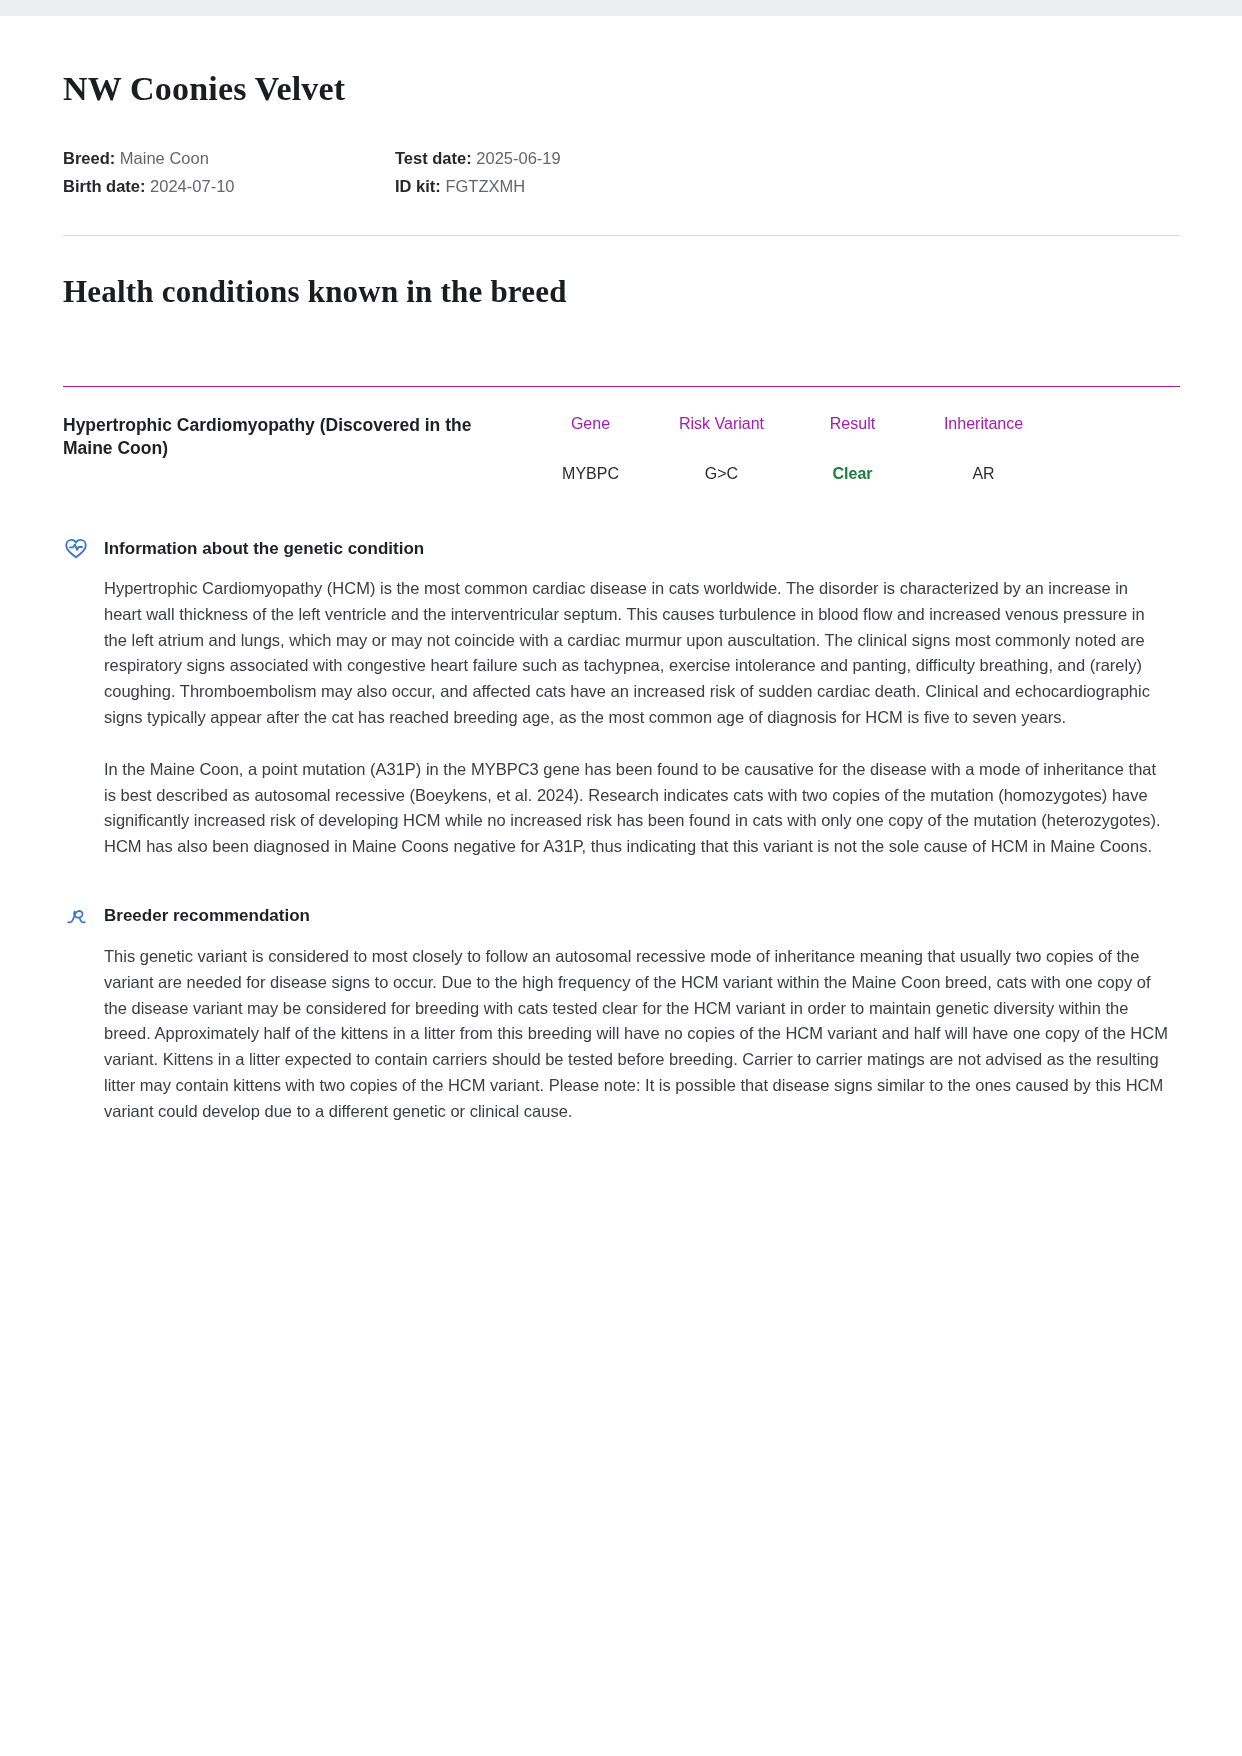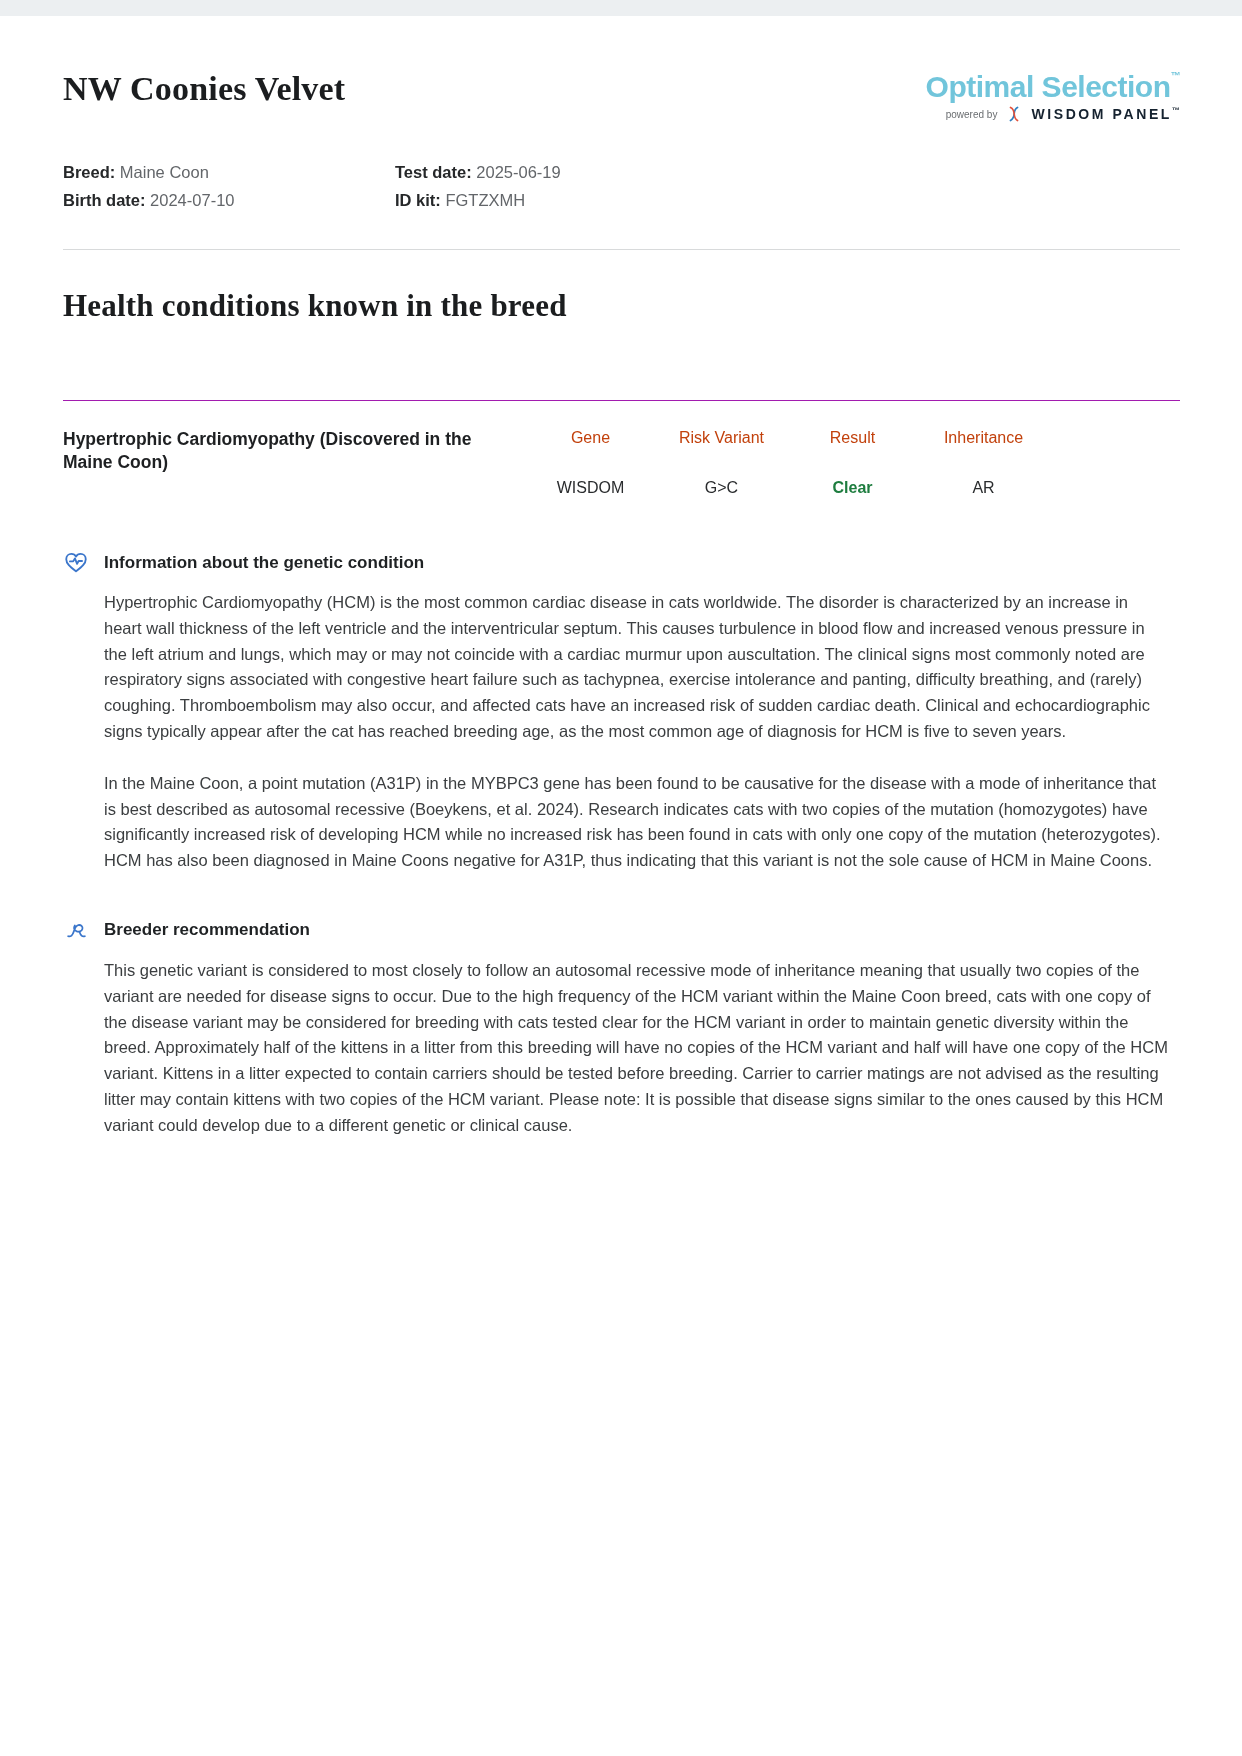--- a/index.html
+++ b/index.html
@@ -53,21 +53,21 @@
   .cond-table {
     margin-top:76px; border-top:1px solid #a21caf; padding-top:27px;
     display:flex;
   }
   .cond-name {
     width:462px; padding-right:36px;
     font-size:17.5px; font-weight:bold; line-height:23px; color:#1e2022;
   }
   .cond-cols { flex:1; display:grid; grid-template-columns:repeat(5,1fr); }
   .cond-col { text-align:center; font-size:16px; }
-  .cond-hdr { color:#c2410c; line-height:20px; }
+  .cond-hdr { color:#a21caf; line-height:20px; }
   .cond-val { margin-top:30px; color:#2a2c2e; line-height:20px; }
   .cond-val.result { color:#1e7d3f; font-weight:bold; }
 
   
   .section { margin-top:52px; }
   .section-hdr { display:flex; align-items:center; gap:15px; }
   .section-icon { width:26px; height:25px; flex:0 0 auto; display:flex; align-items:center; justify-content:center; }
   .section-title { font-size:17px; font-weight:bold; color:#1f2224; }
   .section-body { padding-left:41px; margin-top:15px; }
   .section-body p {
@@ -88,52 +88,39 @@
 </style>
 </head>
 <body>
 
 <div class="page">
   <div class="content">
 
     <div class="hdr-row">
       <div class="pet-title">NW Coonies Velvet</div>
 
-      <div class="brand">
-        <div class="brand-name"><span>Optimal Selection</span><sup>™</sup></div>
-        <div class="brand-sub">
-          <span class="powered-by">powered by</span>
-          <span class="section-icon" style="width:16px;height:16px;">
-            <svg width="16" height="16" viewBox="0 0 16 16" fill="none" stroke-width="1.7" stroke-linecap="round">
-              <path d="M11.5 1.5 C5.5 4.5 11 11 4.5 14.5" stroke="#2d7fc1"></path>
-              <path d="M4.5 1.5 C11 4.5 5.5 11 11.5 14.5" stroke="#e2513b"></path>
-            </svg>
-          </span>
-          <span class="partner-name"><span>WISDOM PANEL</span><sup>™</sup></span>
-        </div>
-      </div>
     </div>
 
     <div class="meta">
       <div><span class="meta-label">Breed:</span> <span class="meta-value">Maine Coon</span></div>
       <div><span class="meta-label">Test date:</span> <span class="meta-value">2025-06-19</span></div>
       <div><span class="meta-label">Birth date:</span> <span class="meta-value">2024-07-10</span></div>
       <div><span class="meta-label">ID kit:</span> <span class="meta-value">FGTZXMH</span></div>
     </div>
 
     <hr class="divider">
 
     <div class="h2">Health conditions known in the breed</div>
 
     <div class="cond-table">
       <div class="cond-name">Hypertrophic Cardiomyopathy (Discovered in the Maine Coon)</div>
       <div class="cond-cols">
         <div class="cond-col">
           <div class="cond-hdr">Gene</div>
-          <div class="cond-val">WISDOM</div>
+          <div class="cond-val">MYBPC</div>
         </div>
         <div class="cond-col">
           <div class="cond-hdr">Risk Variant</div>
           <div class="cond-val">G&gt;C</div>
         </div>
         <div class="cond-col">
           <div class="cond-hdr">Result</div>
           <div class="cond-val result">Clear</div>
         </div>
         <div class="cond-col">

